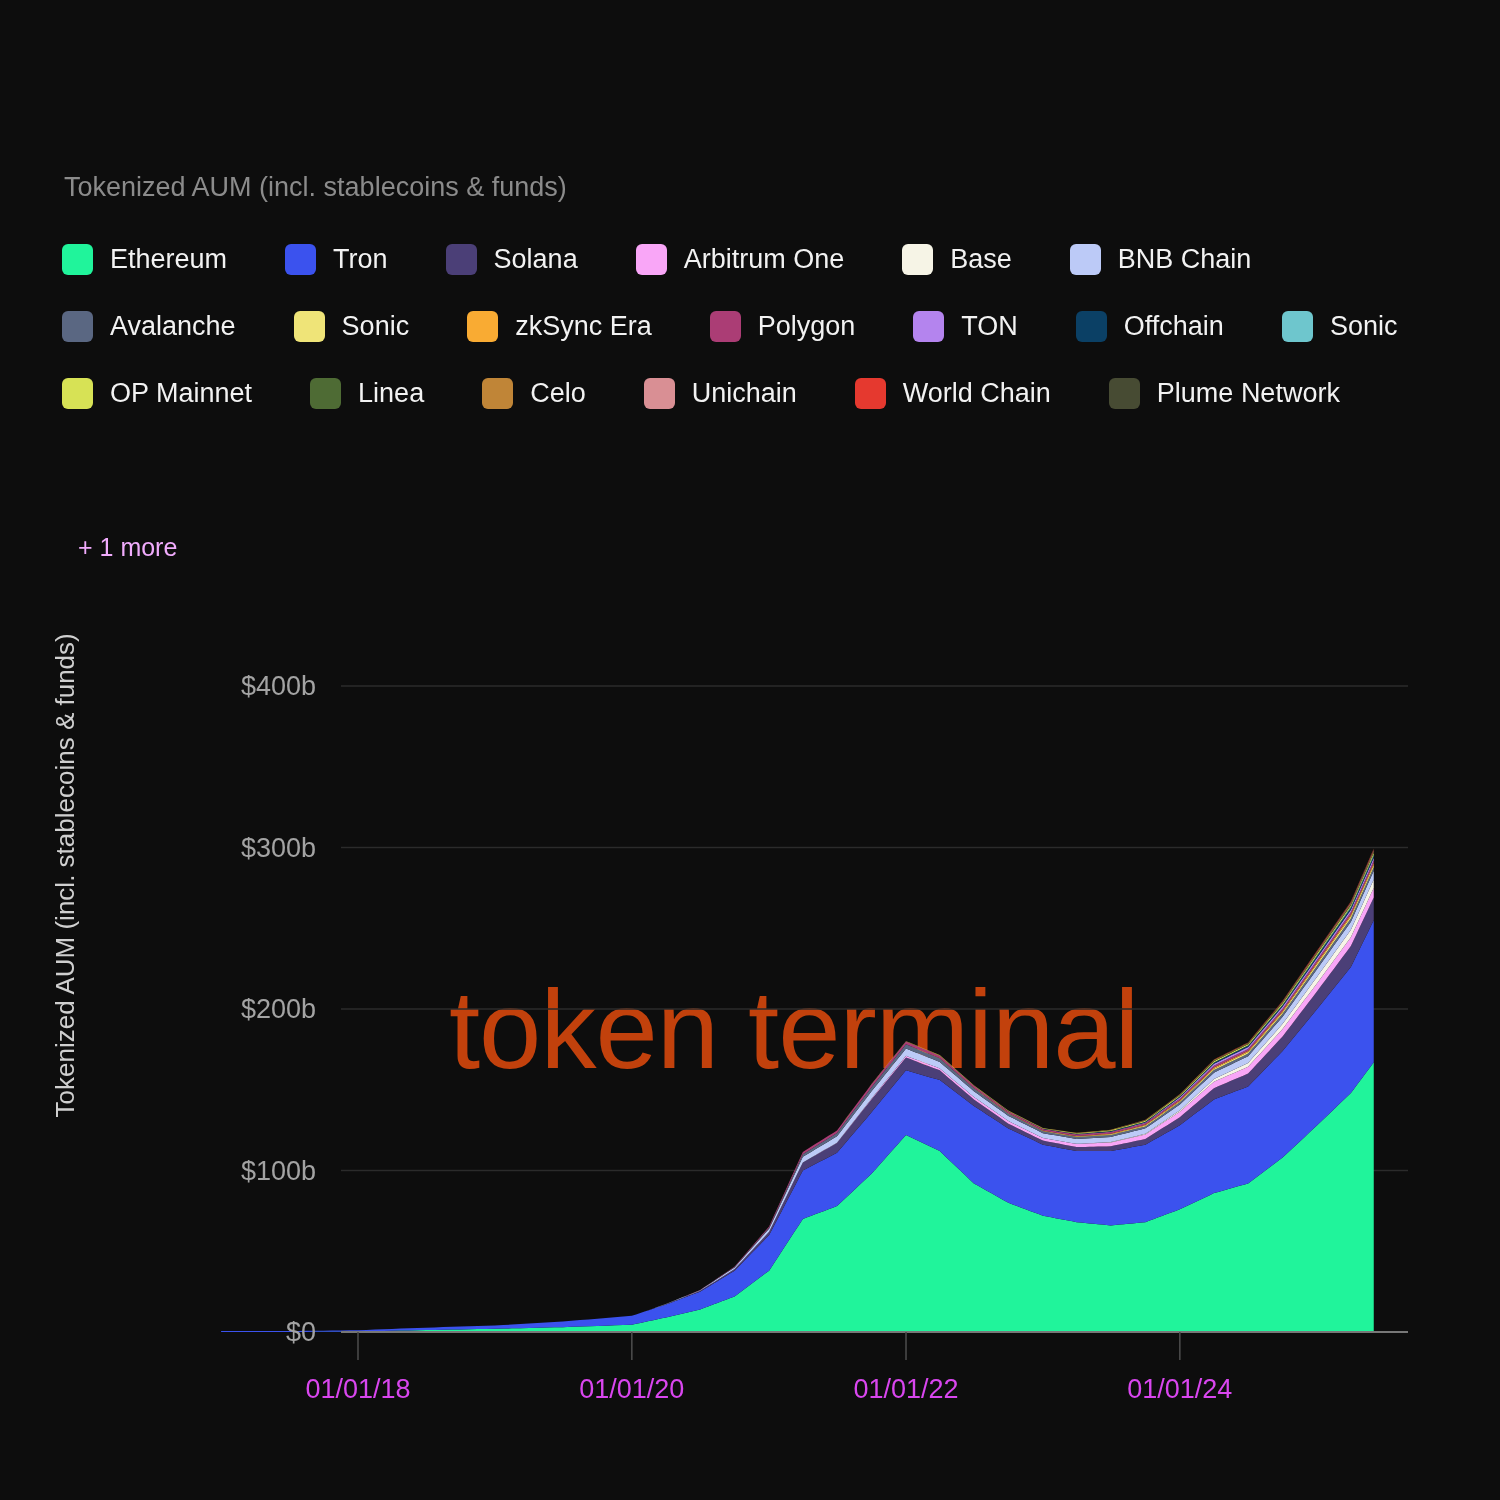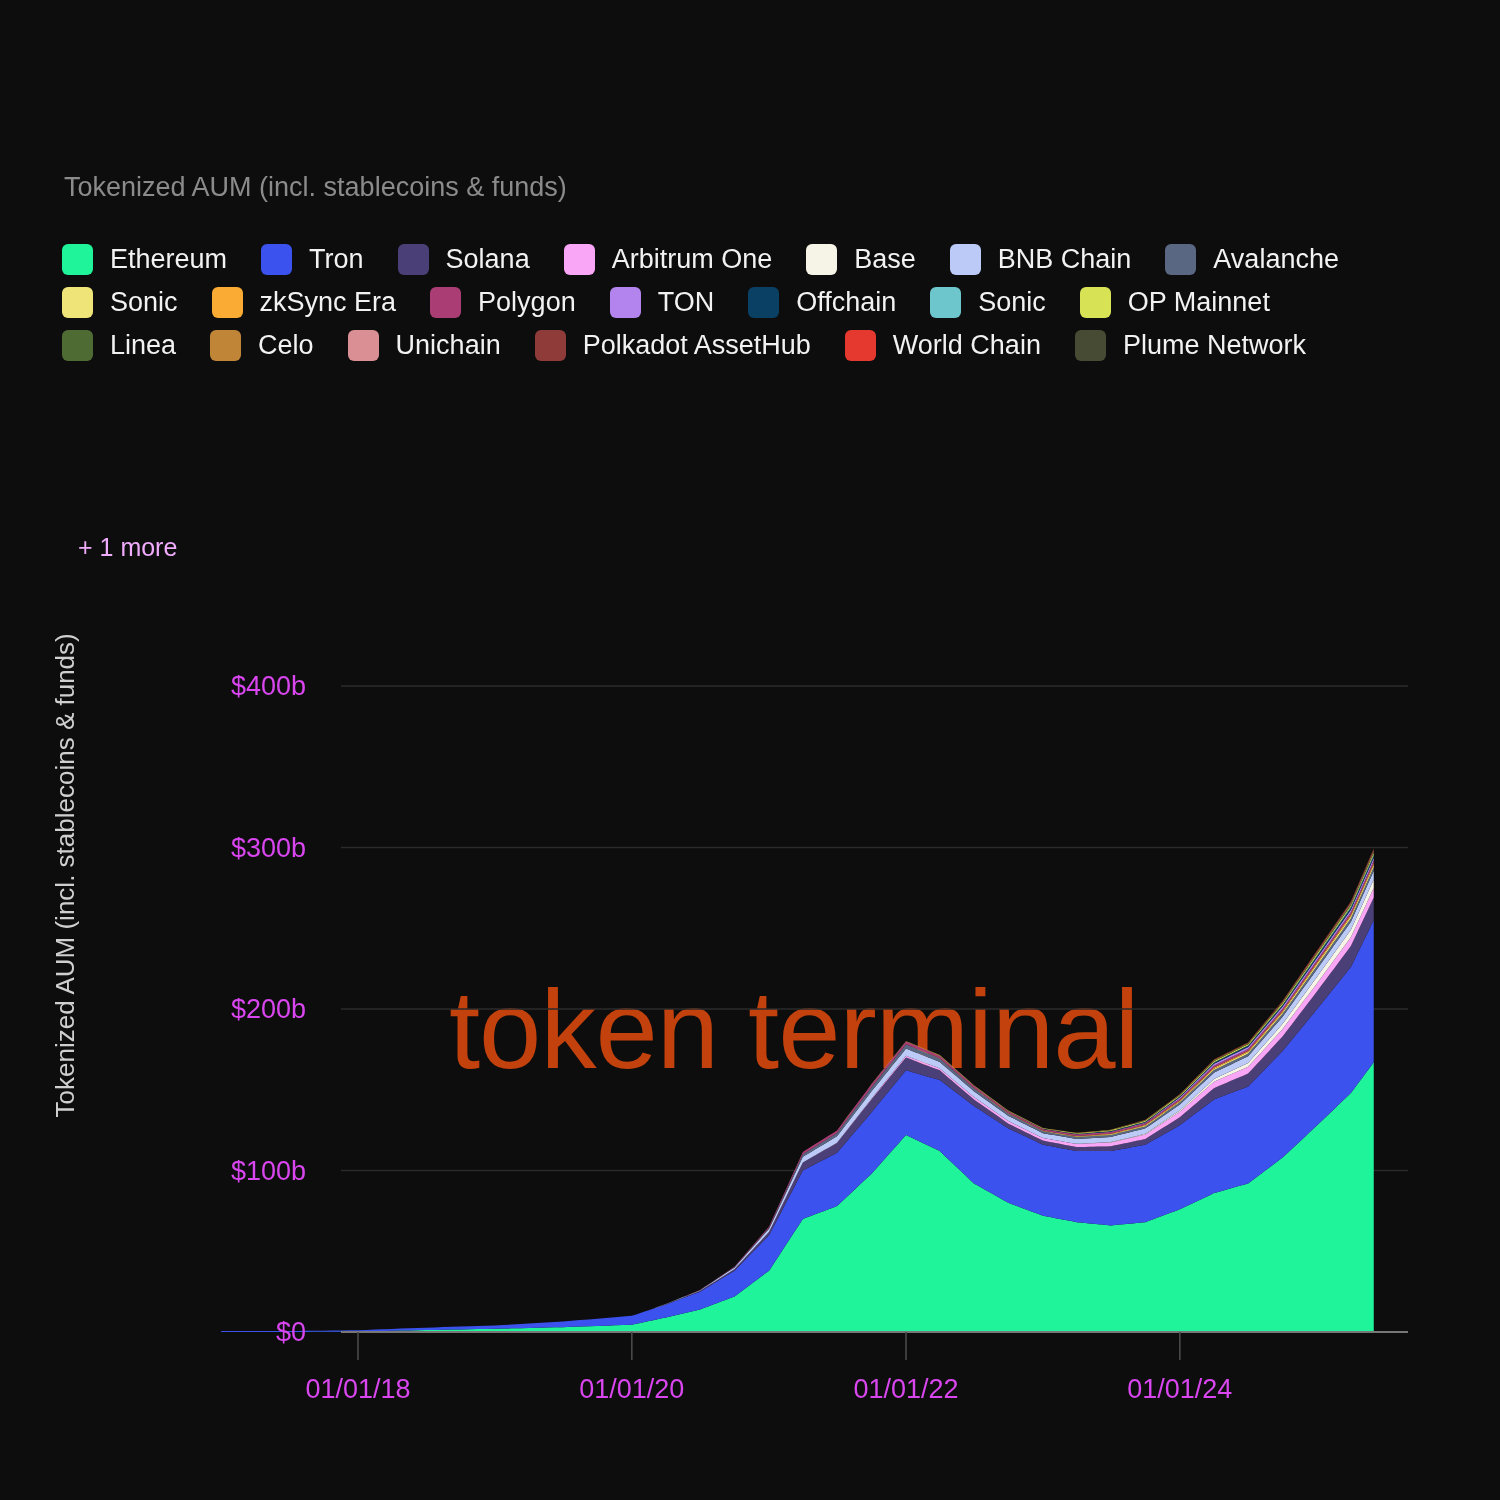--- a/index.html
+++ b/index.html
@@ -40,20 +40,21 @@
 
   
   .legend {
     position: absolute;
     left: 62px;
     top: 238px;
     width: 1380px;
     display: flex;
     flex-wrap: wrap;
     align-items: center;
+    gap: 24px;
   }
   .legend-item {
     display: flex;
     align-items: center;
     height: 43px;
     margin-right: 34px;
     white-space: nowrap;
   }
   .swatch {
     width: 31px;
@@ -92,25 +93,25 @@
     transform: rotate(-90deg);
     transform-origin: center center;
     text-align: center;
     font-size: 26px;
     color: #cfcfcf;
     line-height: 1.18;
     pointer-events: none;
   }
   .ytick {
     position: absolute;
-    right: 16px;
+    right: 6px;
     width: 160px;
     text-align: right;
     font-size: 27px;
-    color: #d946ef;
+    color: #a3a3a3;
     transform: translateY(-50%);
     white-space: nowrap;
   }
   .ytick-wrap {
     position: absolute;
     left: 22px;
     top: 0;
     width: 300px;
     height: 1500px;
   }
@@ -201,24 +202,20 @@
         <span class="swatch" style="background: rgb(78, 107, 52);"></span>
         <span class="legend-label">Linea</span>
       </div>
       <div class="legend-item">
         <span class="swatch" style="background: rgb(192, 133, 55);"></span>
         <span class="legend-label">Celo</span>
       </div>
       <div class="legend-item">
         <span class="swatch" style="background: rgb(217, 143, 148);"></span>
         <span class="legend-label">Unichain</span>
-      </div>
-      <div class="legend-item">
-        <span class="swatch" style="background: rgb(142, 59, 57);"></span>
-        <span class="legend-label">Polkadot AssetHub</span>
       </div>
       <div class="legend-item">
         <span class="swatch" style="background: rgb(229, 57, 47);"></span>
         <span class="legend-label">World Chain</span>
       </div>
       <div class="legend-item">
         <span class="swatch" style="background: rgb(71, 75, 51);"></span>
         <span class="legend-label">Plume Network</span>
       </div>
     </div>

